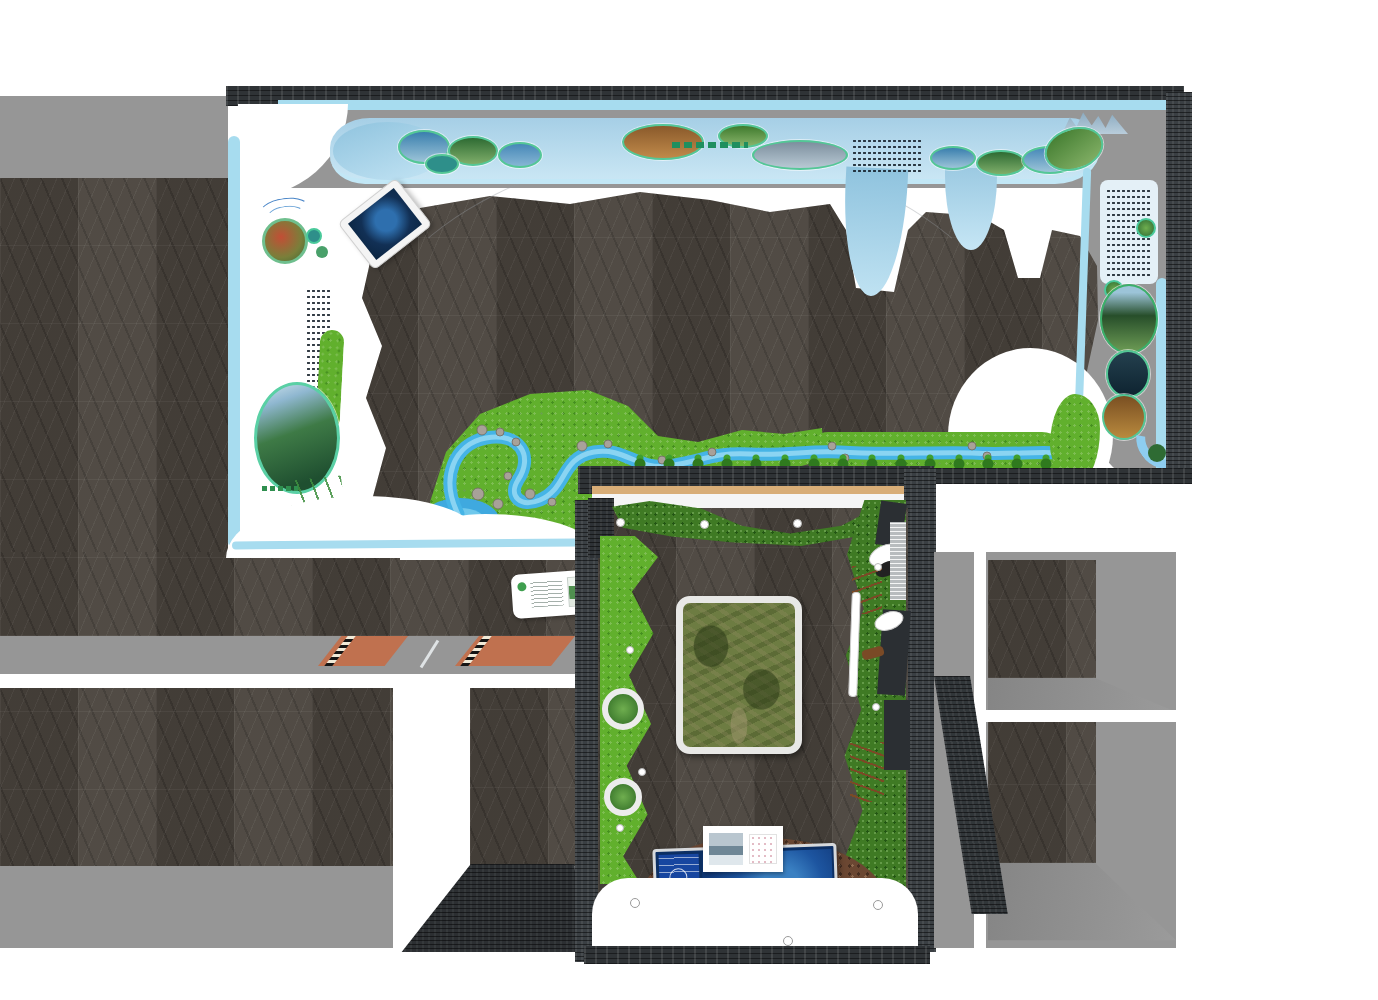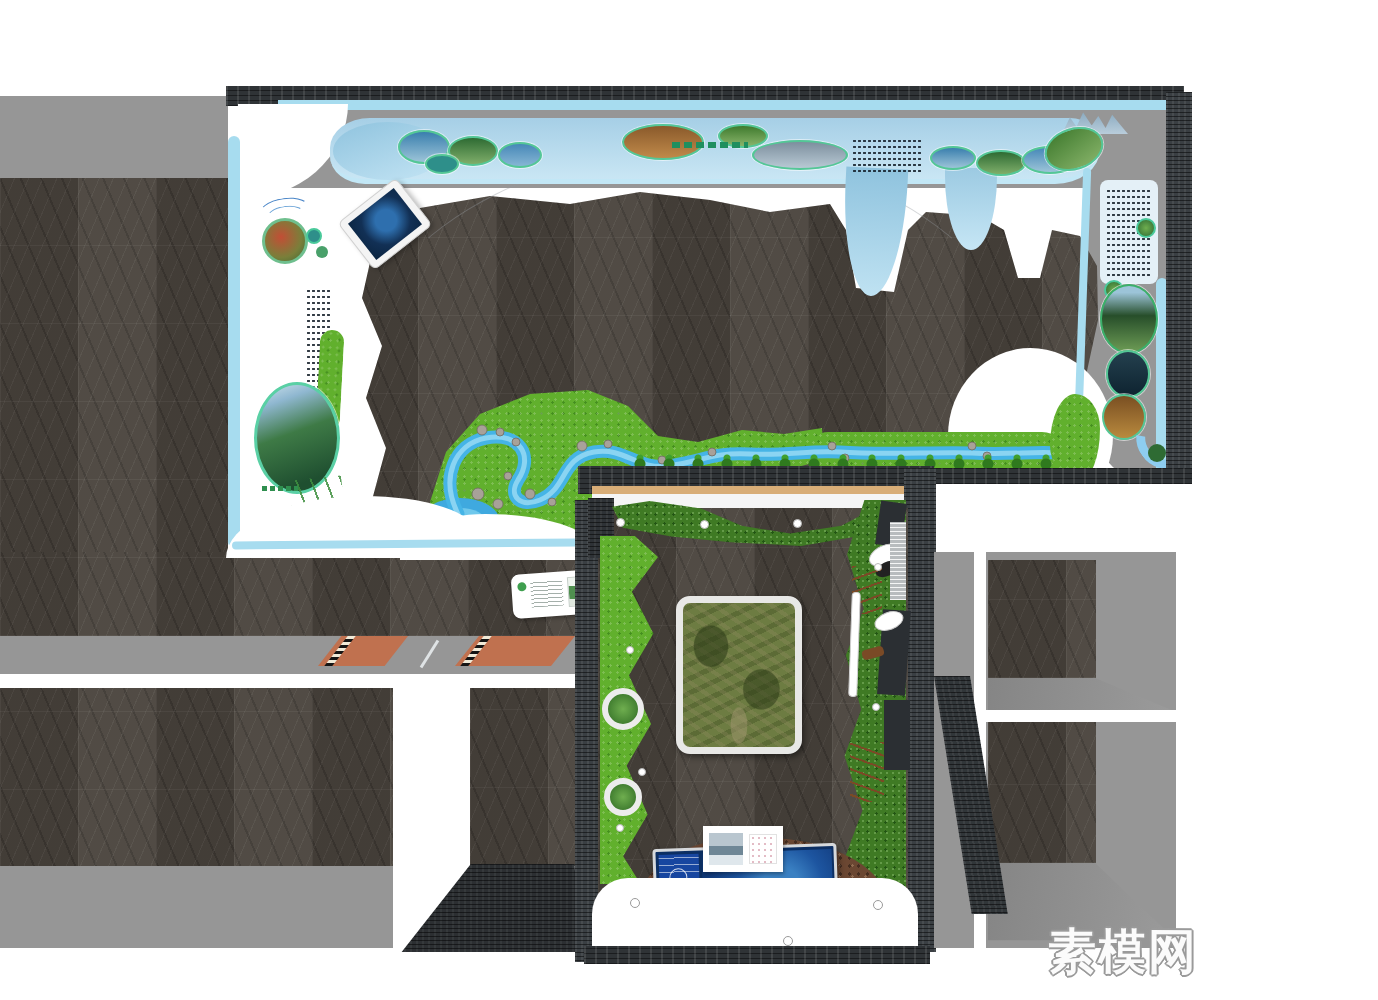--- a/index.html
+++ b/index.html
@@ -225,15 +225,14 @@
   <div class="gray" style="left:934px;top:552px;width:242px;height:396px"></div>
   <div style="left:974px;top:552px;width:12px;height:396px;background:#fff"></div>
   <div class="stone" style="left:988px;top:560px;width:108px;height:118px"></div>
   <div style="left:988px;top:678px;width:188px;height:34px;background:linear-gradient(100deg,#858585,#9b9b9b);clip-path:polygon(0 0,57% 0,100% 100%,0 100%)"></div>
   <div style="left:982px;top:710px;width:194px;height:12px;background:#fff"></div>
   <div class="stone" style="left:988px;top:722px;width:108px;height:141px"></div>
   <div style="left:988px;top:863px;width:188px;height:84px;background:linear-gradient(100deg,#858585,#9b9b9b);clip-path:polygon(0 0,57% 0,100% 92%,0 92%)"></div>
   <div class="ribv" style="left:934px;top:676px;width:36px;height:238px;transform:skewX(9deg);transform-origin:top left;filter:brightness(.85)"></div>
 
   <div id="wm" style="left:1048px;top:920px;width:330px;height:70px">
-    <span class="cn">素模网</span>
   </div>
 </div>
 
 </body></html>

